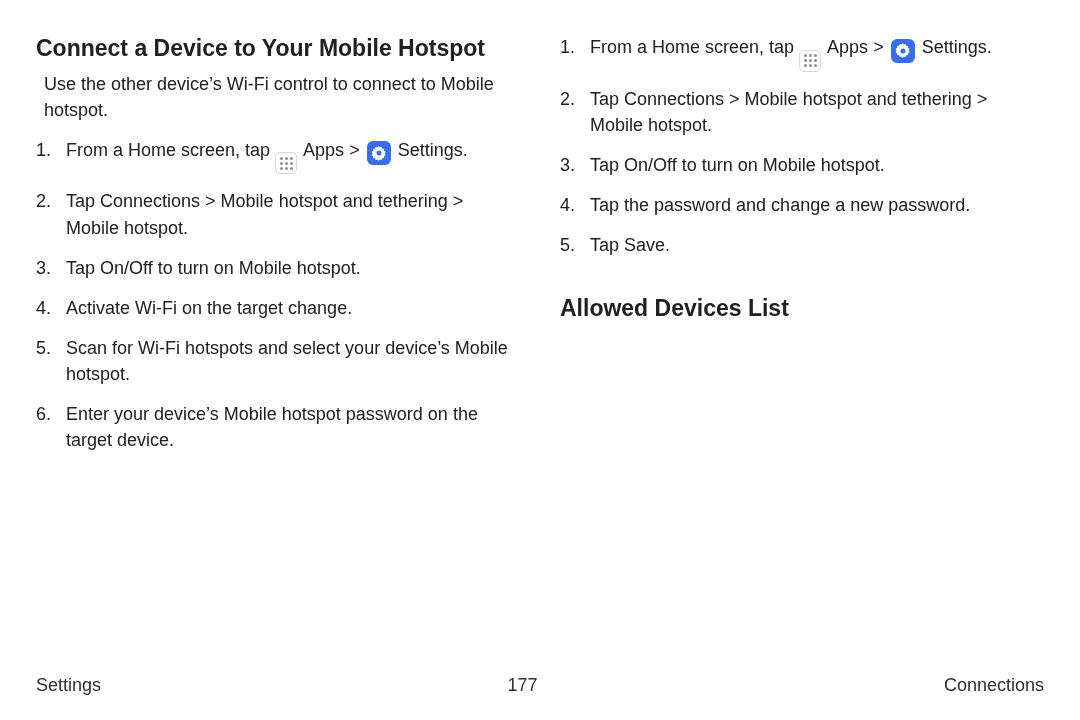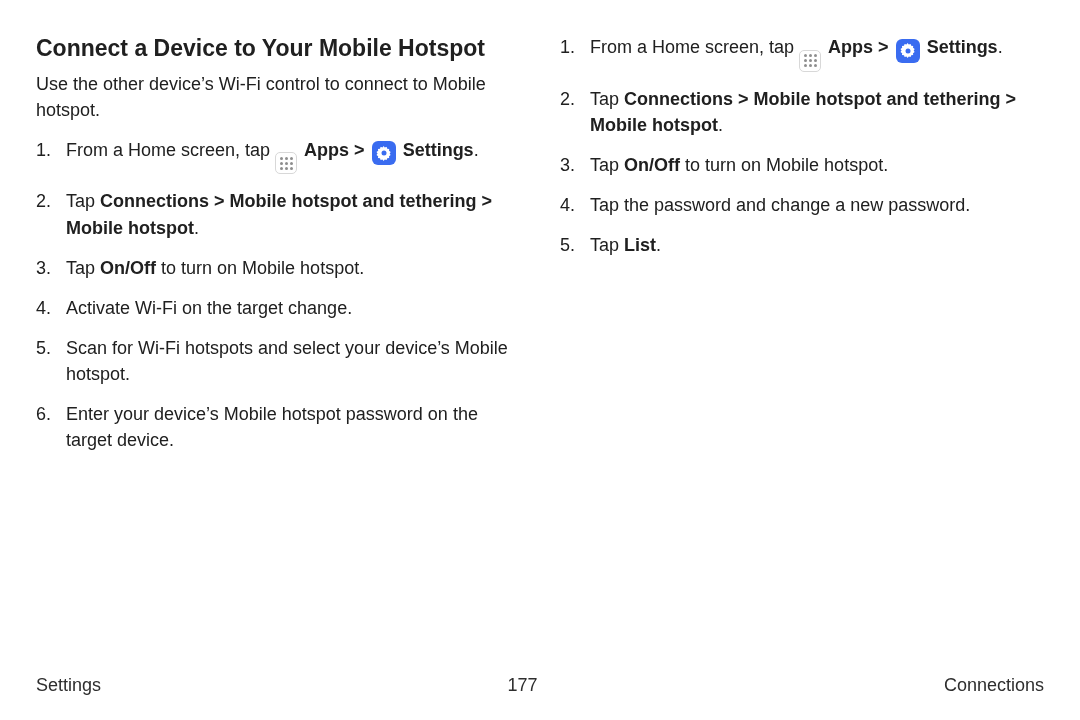--- a/index.html
+++ b/index.html
@@ -25,40 +25,41 @@
     h2 {
       font-size: 23px;
       font-weight: 700;
       margin-bottom: 8px;
       line-height: 1.25;
     }
     .intro {
       font-size: 18px;
       line-height: 1.45;
       margin-bottom: 14px;
+      margin-left: 8px;
     }
     ol {
       list-style: none;
       counter-reset: step;
       font-size: 18px;
       line-height: 1.45;
     }
     ol li {
       counter-increment: step;
       margin-bottom: 14px;
       padding-left: 30px;
       position: relative;
     }
     ol li::before {
       content: counter(step) ".";
       position: absolute;
       left: 0;
       top: 0;
     }
-    .b { font-weight: 700; }
+    .b { font-weight: 400; }
     .icon-box {
       display: inline-flex;
       align-items: center;
       justify-content: center;
       width: 22px;
       height: 22px;
       border: 1.5px solid #d8d8d8;
       border-radius: 5px;
       vertical-align: -4px;
       margin: 0 2px 0 0;
@@ -173,24 +174,25 @@
         <span class="b">Settings</span><span>.</span>
       </li>
       <li>
         <span>Tap </span><span class="b">Connections &gt; Mobile hotspot and tethering &gt; Mobile hotspot</span><span>.</span>
       </li>
       <li>
         <span>Tap </span><span class="b">On/Off</span><span> to turn on Mobile hotspot.</span>
       </li>
       <li>Tap the password and change a new password.</li>
       <li>
-        <span>Tap </span><span class="b">List</span><span>.</span>
+        <span>Tap </span><span class="b">Save</span><span>.</span>
       </li>
     </ol>
     <div class="section-spacer"></div>
+    <h2>Allowed Devices List</h2>
   </div>
 </div>
 
 <div class="footer">
   <span>Settings</span>
   <span>177</span>
   <span>Connections</span>
 </div>
 
 </body></html>

